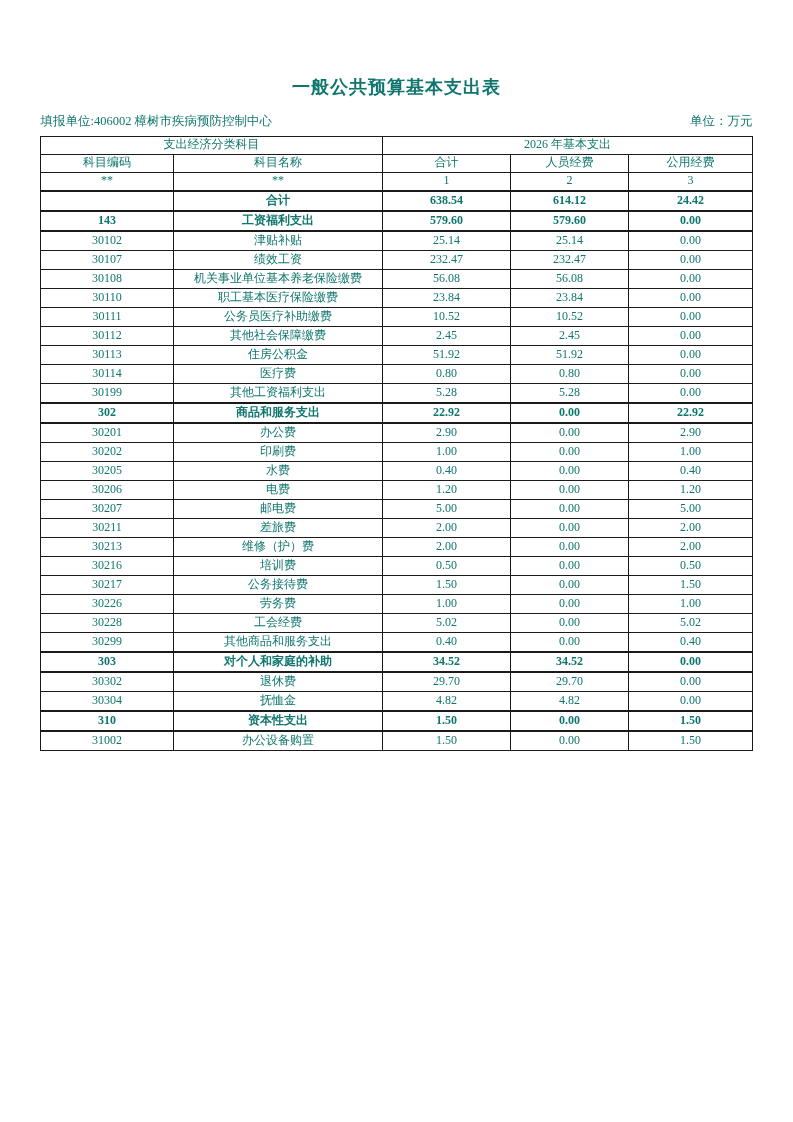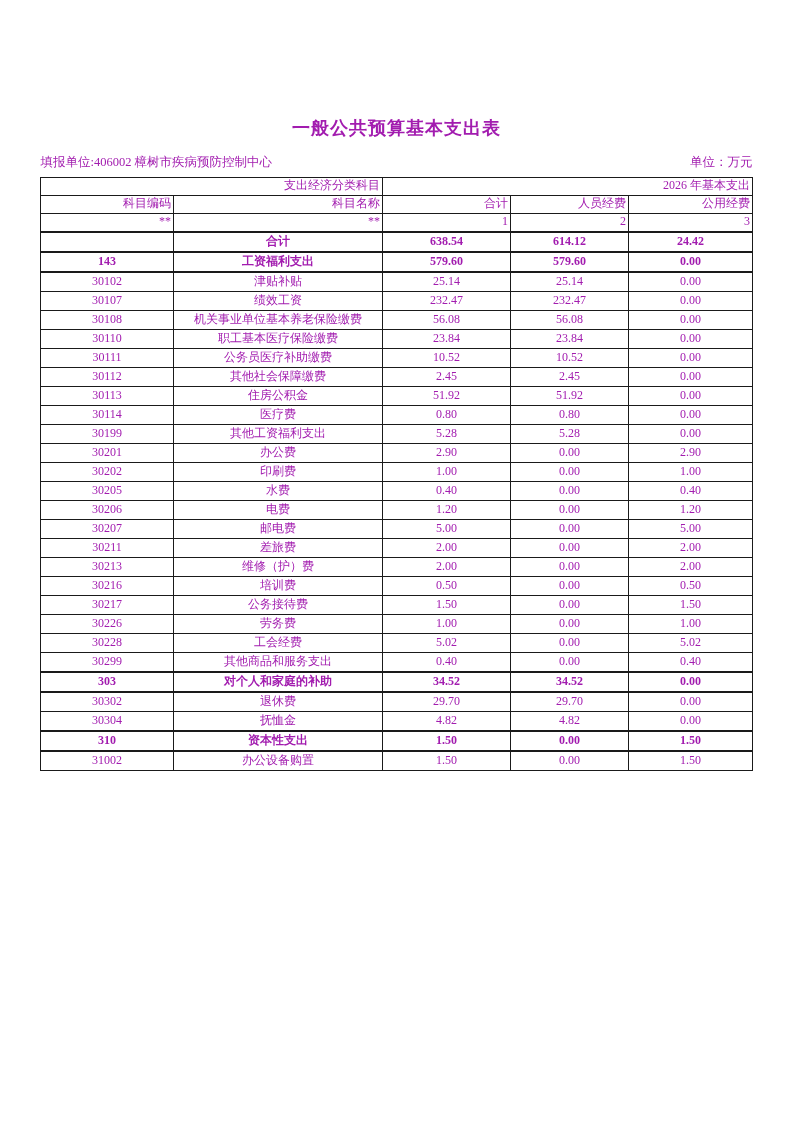--- a/index.html
+++ b/index.html
@@ -6,24 +6,23 @@
     margin: 0;
     padding: 0;
     background: #ffffff;
   }
   .page {
     width: 793px;
     height: 841px;
     background: #ffffff;
     position: relative;
     font-family: "Liberation Serif", "DejaVu Serif", serif;
-    color: #a21caf;
+    color: #0f766e;
     overflow: hidden;
     box-sizing: border-box;
-    margin-top: 41px;
   }
   .title {
     margin: 0;
     padding-top: 76px;
     text-align: center;
     font-size: 18px;
     font-weight: 700;
     letter-spacing: 1px;
     line-height: 1.25;
   }
@@ -50,21 +49,20 @@
     padding: 0 2px;
     text-align: center;
     vertical-align: middle;
     font-weight: 400;
     line-height: 1.15;
     white-space: nowrap;
     overflow: hidden;
   }
   table.budget thead th {
     height: 17px;
-    text-align: right;
   }
   table.budget tr.section td {
     font-weight: 700;
     border-top-width: 2px;
     border-bottom-width: 2px;
   }
 </style>
 </head>
 <body>
 
@@ -176,20 +174,27 @@
     <td>0.80</td>
     <td>0.00</td>
   </tr>
         <tr>
     <td>30199</td>
     <td>其他工资福利支出</td>
     <td>5.28</td>
     <td>5.28</td>
     <td>0.00</td>
   </tr>
+        <tr class="section">
+    <td>302</td>
+    <td>商品和服务支出</td>
+    <td>22.92</td>
+    <td>0.00</td>
+    <td>22.92</td>
+  </tr>
         <tr>
     <td>30201</td>
     <td>办公费</td>
     <td>2.90</td>
     <td>0.00</td>
     <td>2.90</td>
   </tr>
         <tr>
     <td>30202</td>
     <td>印刷费</td>

